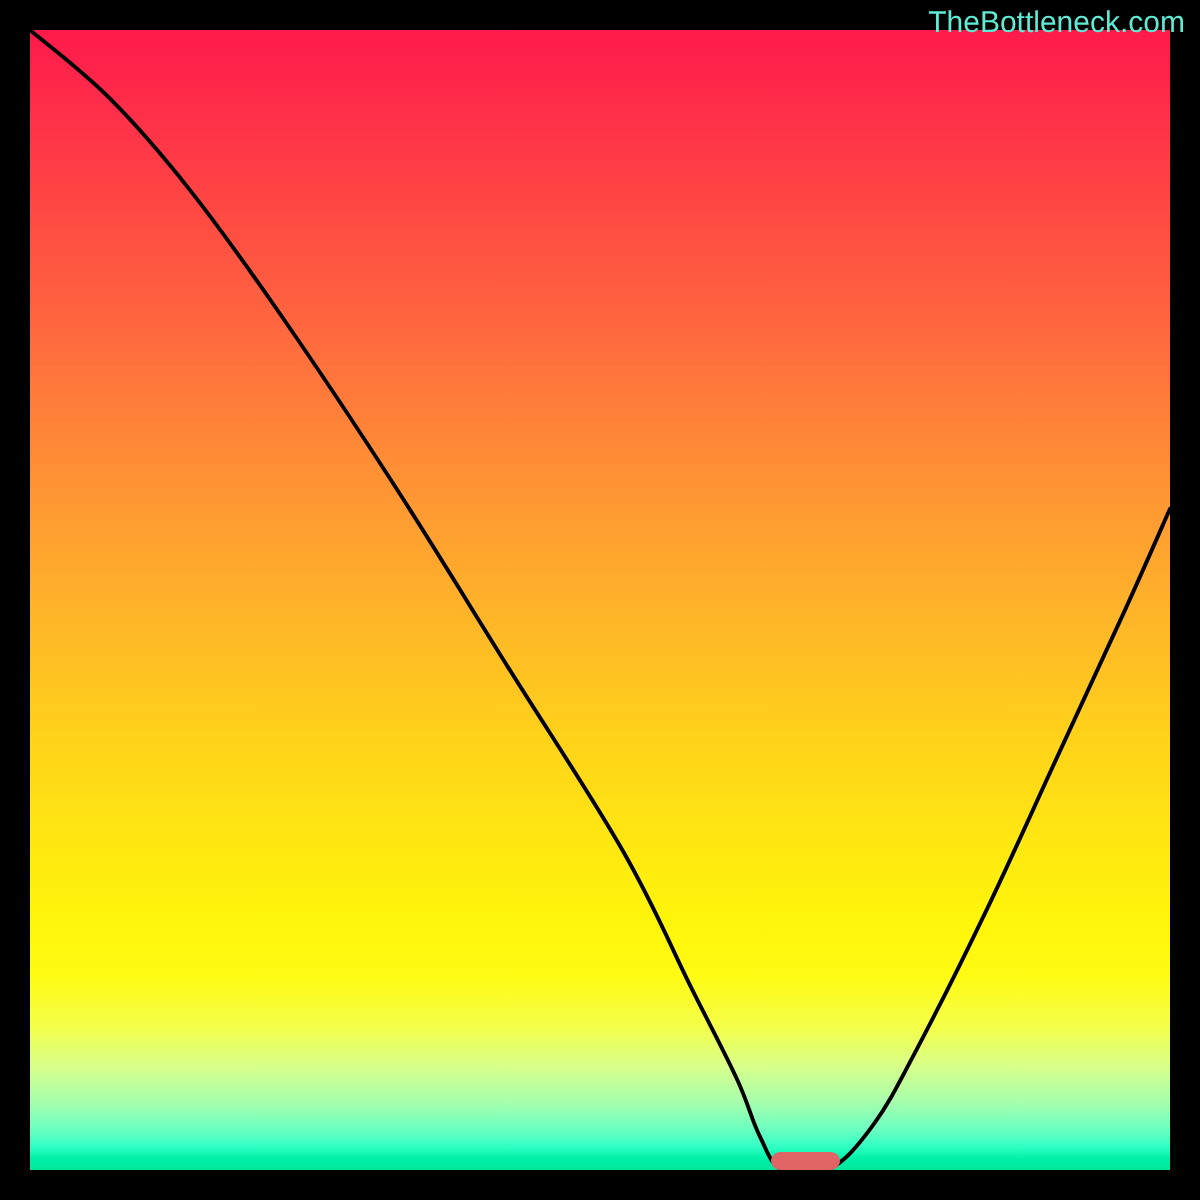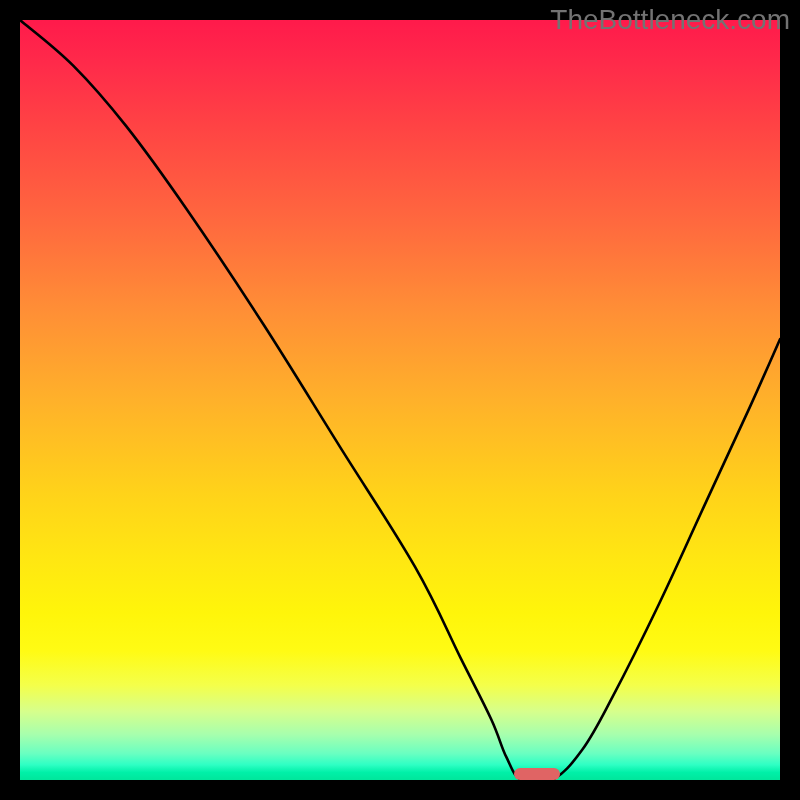--- a/index.html
+++ b/index.html
@@ -14,22 +14,22 @@
   .frame {
     position: relative;
     width: 800px;
     height: 800px;
     background: #000;
   }
   .watermark {
     position: absolute;
     top: 4px;
     right: 10px;
-    color: #737373;
-    font-size: 28px;
+    color: #5eead4;
+    font-size: 20px;
     font-weight: 400;
     letter-spacing: 0px;
     z-index: 50;
     user-select: none;
   }
   .plot-area {
     position: absolute;
     left: 20px;
     top: 20px;
     width: 760px;

